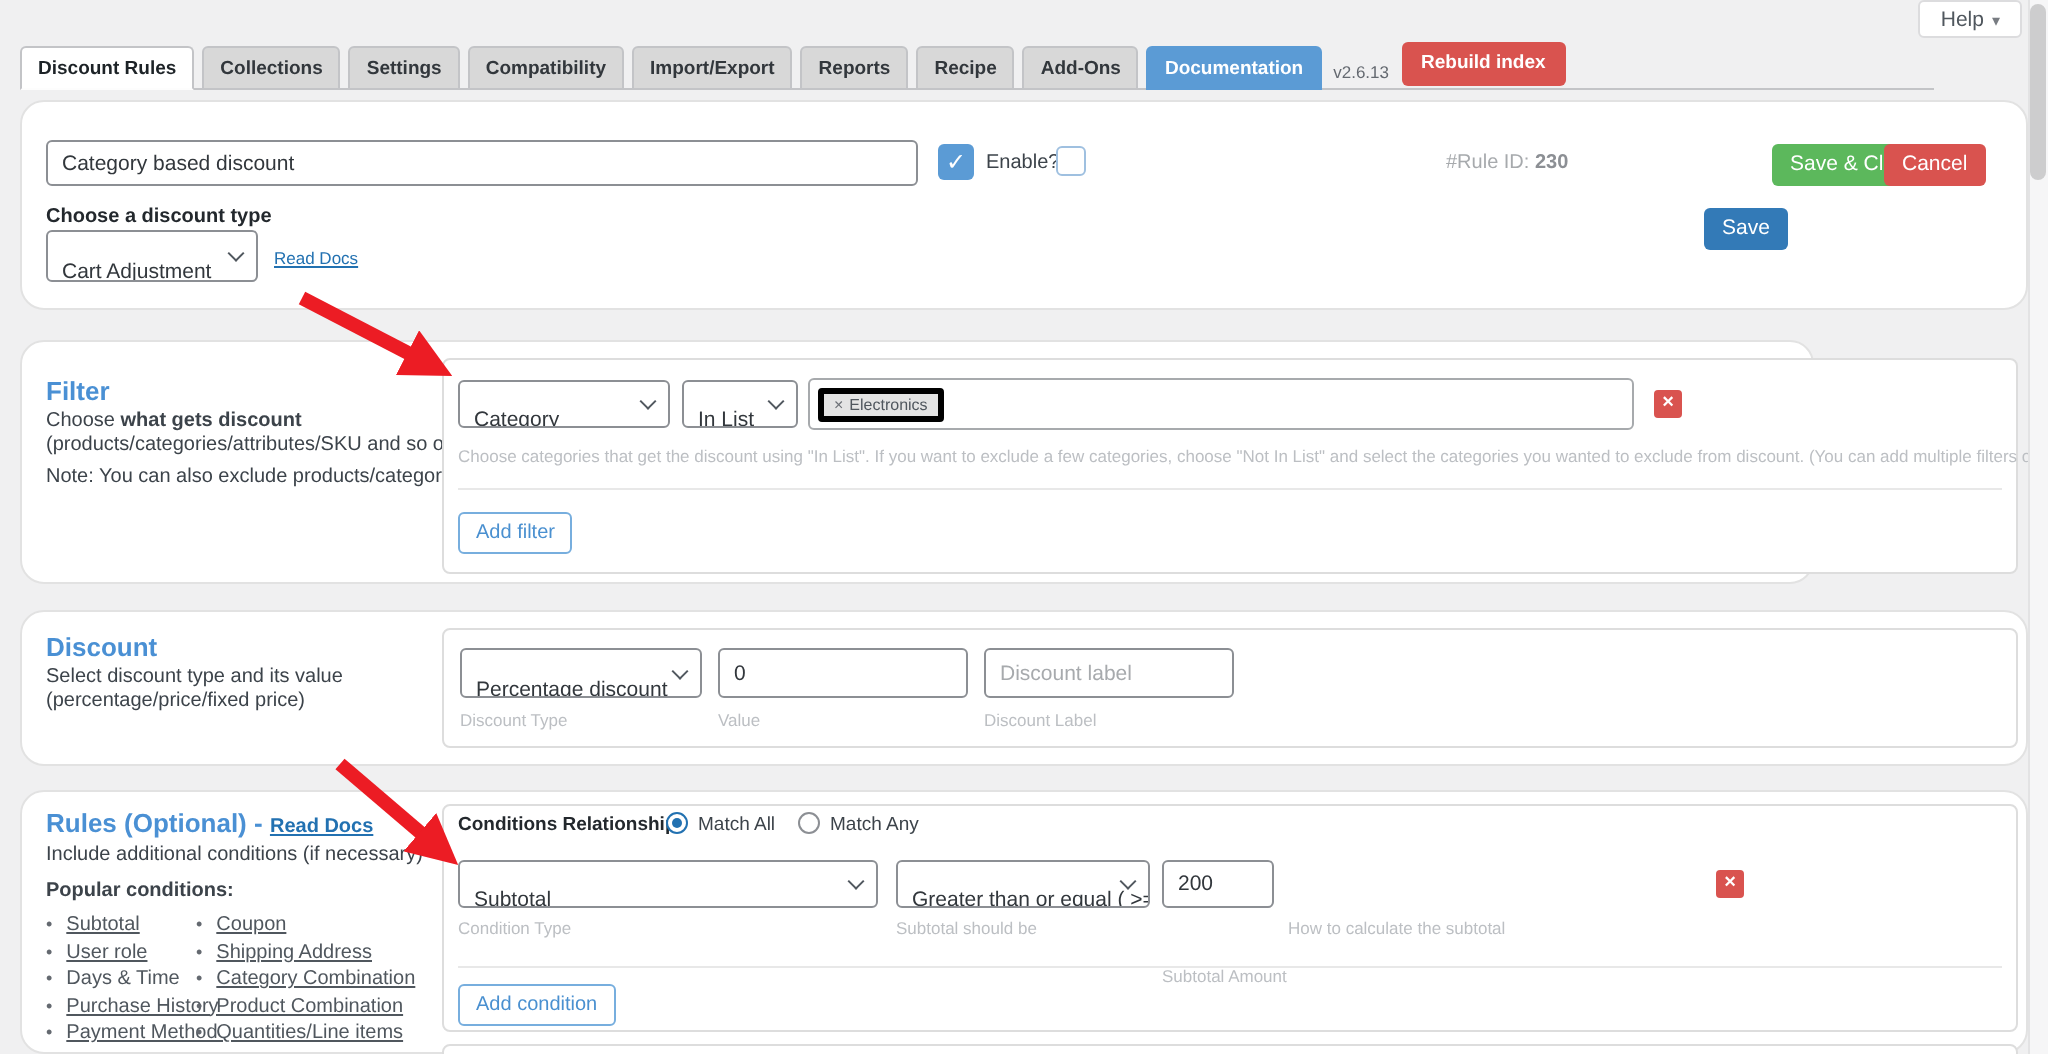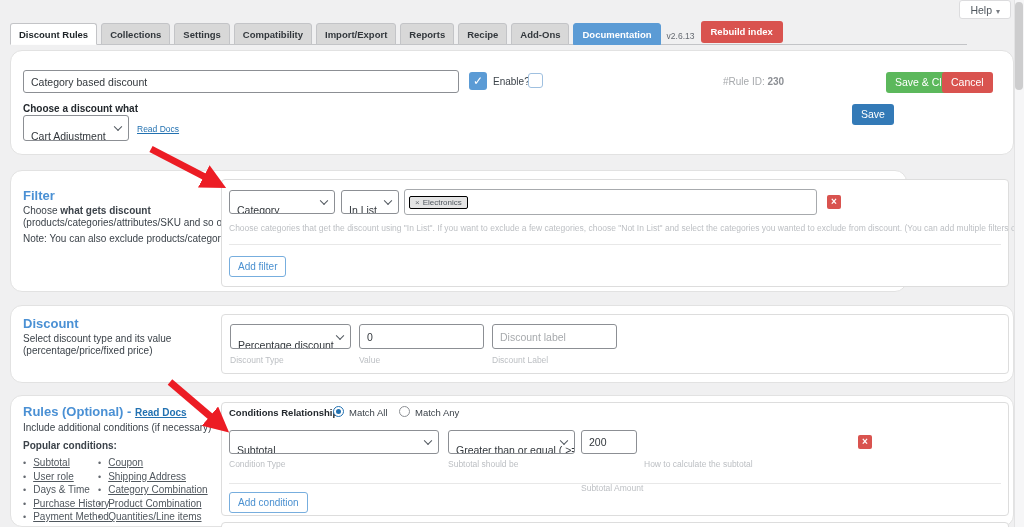--- a/index.html
+++ b/index.html
@@ -93,21 +93,21 @@
     content:""; position:absolute; left:2px; top:2px; width:5px; height:5px;
     border-radius:50%; background:#2271b1;
   }
   .rlabel { position:absolute; font-size:9.5px; color:#3c434a; }
 
   .link { color:#2271b1; text-decoration:underline; cursor:pointer; }
   .divider { position:absolute; height:1px; background:#e8e8e8; }
 
   .tagbox { position:absolute; border:1px solid #a7aaad; border-radius:3px; background:#fff; display:flex; align-items:center; padding:0 4px; }
   .tag {
-    background:#e4e4e4; border:1px solid #000000; border-radius:2px;
+    background:#e4e4e4; border:3px solid #000000; border-radius:2px;
     font-size:8px; color:#50575e; padding:1px 5px; white-space:nowrap; cursor:pointer;
   }
   .tag .x { margin-right:3px; color:#6c7076; }
 
   .bullets { position:absolute; font-size:10px; color:#50575e; }
   .bullets div { height:13.5px; line-height:13.5px; white-space:nowrap; }
   .bullets .b::before { content:"•"; color:#646970; margin-right:7px; font-size:9px; }
   .bullets a { color:#50575e; text-decoration:underline; cursor:pointer; }
   .bullets a.nounder { text-decoration:none; cursor:default; }
 
@@ -149,21 +149,21 @@
     <div class="desc" style="left:482px; top:25px;">Enable?</div>
     <div class="cb cb-off" style="left:517px; top:22px; width:15px; height:15px;"></div>
     <div class="hint" style="left:712px; top:25px; font-size:10px; color:#a7aaad;">
       <span>#Rule ID:</span>
       <span class="bold" style="color:#8c8f94;">230</span>
     </div>
     <button class="btn btn-save" style="left:841px; top:21px;margin-top:32px;">Save</button>
     <button class="btn btn-green" style="left:875px; top:21px;">Save &amp; Close</button>
     <button class="btn btn-red" style="left:931px; top:21px;">Cancel</button>
 
-    <div class="field-label" style="left:12px; top:52px;">Choose a discount what</div>
+    <div class="field-label" style="left:12px; top:52px;">Choose a discount type</div>
     <div class="sel" style="left:12px; top:64px; width:106px; height:26px;">
       <span>Cart Adjustment</span>
       <i class="chev"></i>
     </div>
     <a class="link" style="position:absolute; left:126px; top:73px; font-size:8.5px;">Read Docs</a>
   </div>
 
   <div class="box" style="left:10px; top:170px; width:897px; height:122px;">
     <div class="sec-h" style="left:12px; top:17px;">Filter</div>
     <div class="desc" style="left:12px; top:34px;">

